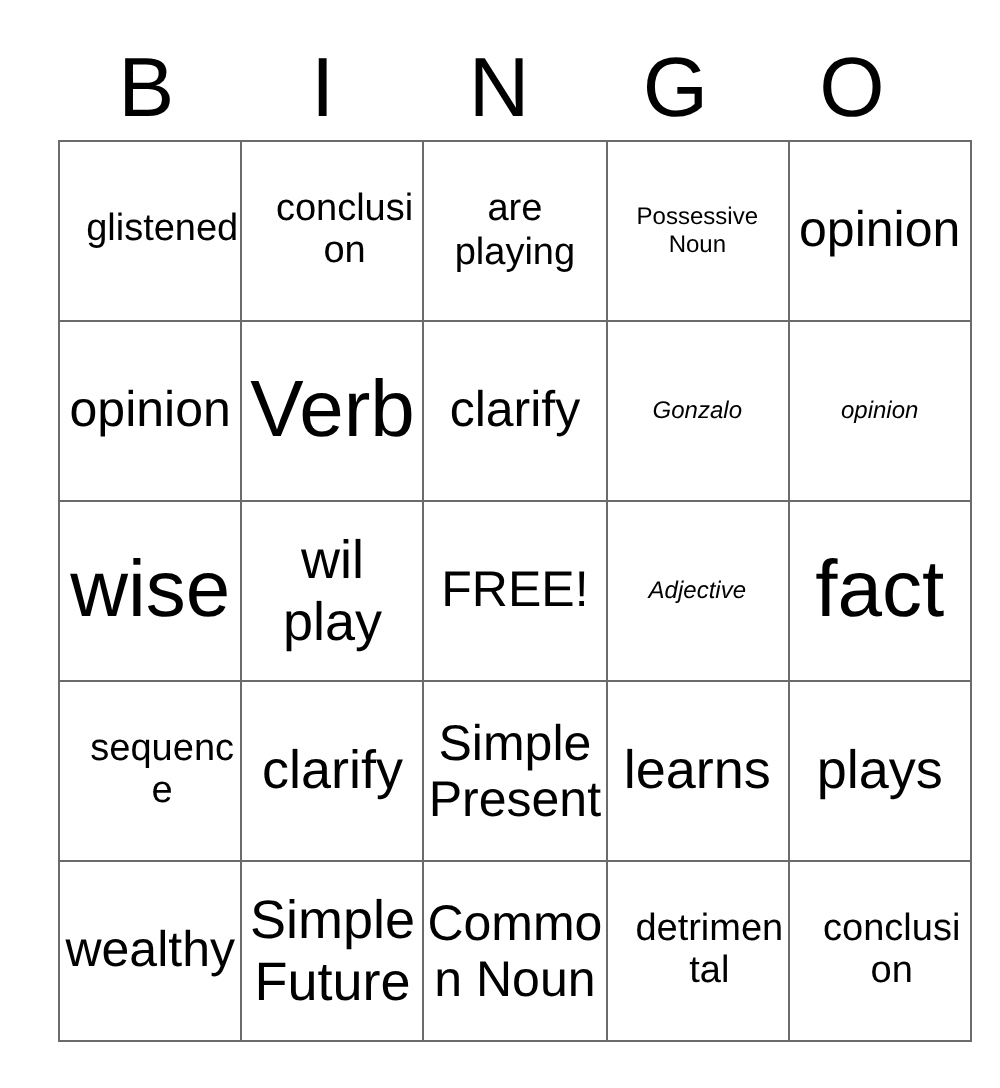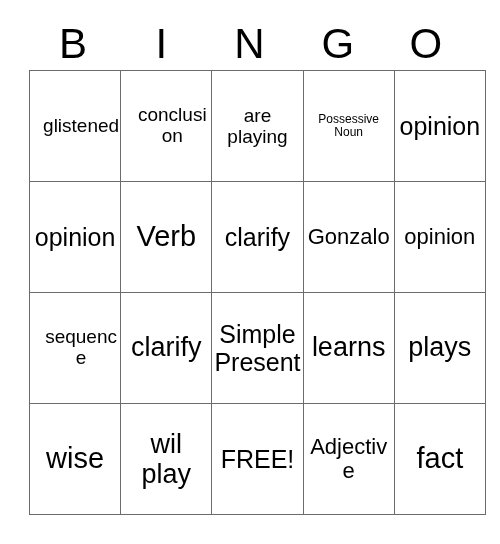--- a/index.html
+++ b/index.html
@@ -69,25 +69,25 @@
   }
   .cell-text {
     display: block;
     line-height: 1.08;
     color: #000;
     word-break: break-word;
     hyphens: none;
   }
 
   
-  .fs-xxl { font-size: 29px; }
+  .fs-xxl { font-size: 40px; }
   .fs-xl  { font-size: 27px; }
   .fs-lg  { font-size: 19px; }
   .fs-md  { font-size: 25px; }
-  .fs-sm  { font-size: 22px; }
+  .fs-sm  { font-size: 12px; font-style: italic; }
   .fs-xs  { font-size: 19px; margin-left: 12px; }
   .fs-xxs { font-size: 12px; }
 
   .two-line { line-height: 1.12; }
 </style>
 </head>
 <body>
 
 <div class="card">
 
@@ -130,48 +130,65 @@
           </td>
         <td>
             <span class="cell-text fs-sm">Gonzalo</span>
           </td>
         <td>
             <span class="cell-text fs-sm">opinion</span>
           </td>
       </tr>
       <tr>
         <td>
+            <span class="cell-text fs-xxl">wise</span>
+          </td>
+        <td>
+            <span class="cell-text fs-xl two-line">wil play</span>
+          </td>
+        <td>
+            <span class="cell-text fs-md">FREE!</span>
+          </td>
+        <td>
+            <span class="cell-text fs-sm">Adjective</span>
+          </td>
+        <td>
+            <span class="cell-text fs-xxl">fact</span>
+          </td>
+      </tr>
+      <tr>
+        <td>
             <span class="cell-text fs-xs">sequence</span>
           </td>
         <td>
             <span class="cell-text fs-xl">clarify</span>
           </td>
         <td>
             <span class="cell-text fs-md two-line">Simple Present</span>
           </td>
         <td>
             <span class="cell-text fs-xl">learns</span>
           </td>
         <td>
             <span class="cell-text fs-xl">plays</span>
           </td>
       </tr>
       <tr>
         <td>
-            <span class="cell-text fs-xxl">wise</span>
+            <span class="cell-text fs-md">wealthy</span>
           </td>
         <td>
-            <span class="cell-text fs-xl two-line">wil play</span>
+            <span class="cell-text fs-xl two-line">Simple Future</span>
           </td>
         <td>
-            <span class="cell-text fs-md">FREE!</span>
+            <span class="cell-text fs-md two-line">Common Noun</span>
           </td>
         <td>
-            <span class="cell-text fs-sm">Adjective</span>
+            <span class="cell-text fs-xs">detrimental</span>
           </td>
         <td>
-            <span class="cell-text fs-xxl">fact</span>
+            <span class="cell-text fs-xs">conclusion</span>
           </td>
       </tr>
     </tbody>
   </table>
 
 </div>
 
 </body></html>

